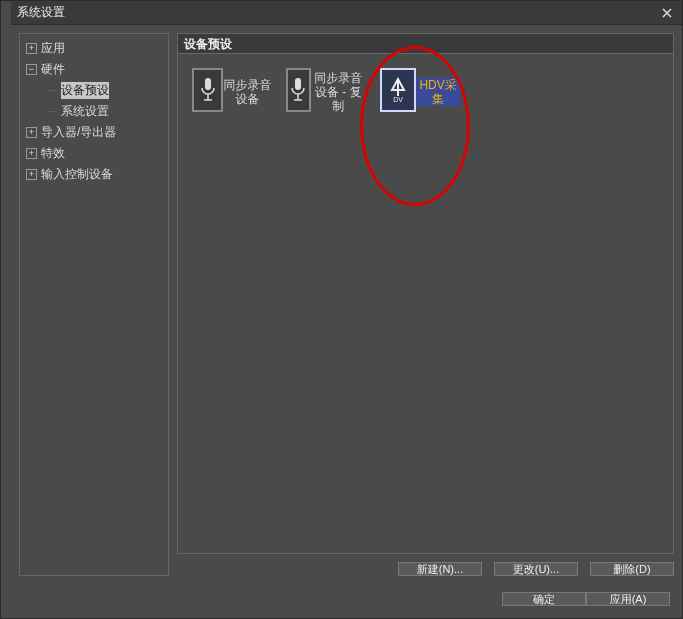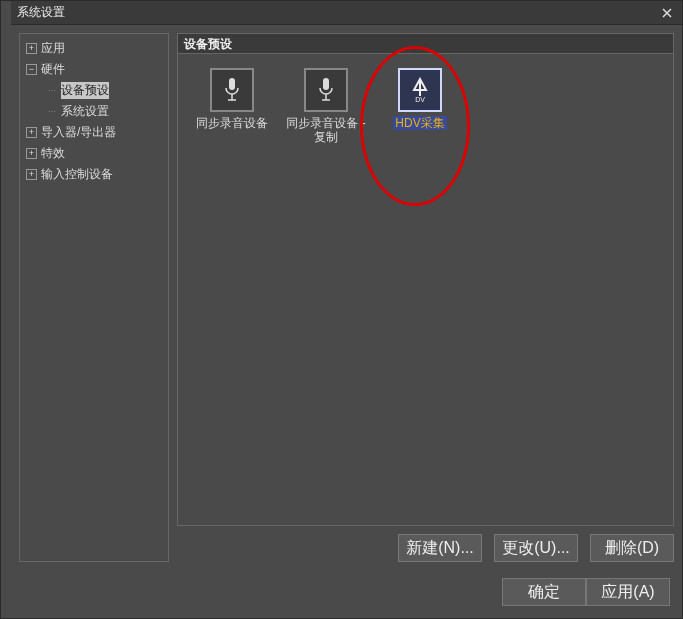--- a/index.html
+++ b/index.html
@@ -12,29 +12,29 @@
 .tree-panel { width: 150px; background: #4a4a4a; border: 1px solid #666; padding: 4px 2px; }
 .tree-item { font-size: 12px; color: #ddd; padding: 2px 4px; display: flex; align-items: center; cursor: pointer; white-space: nowrap; }
 .tree-toggle { width: 11px; height: 11px; border: 1px solid #999; display: inline-flex; align-items: center; justify-content: center; font-size: 9px; line-height: 9px; margin-right: 4px; color: #ddd; }
 .tree-dots { width: 11px; height: 11px; display: inline-flex; align-items: center; justify-content: center; margin-right: 4px; color: #888; font-size: 8px; letter-spacing: -1px; }
 .tree-child { padding-left: 24px; }
 .tree-selected { background: #c8c8c8; color: #222; }
 .right-area { flex: 1; display: flex; flex-direction: column; }
 .section-header { height: 20px; background: #3a3a3a; border: 1px solid #666; border-bottom: none; color: #eee; font-size: 12px; font-weight: bold; padding: 2px 6px; }
 .content-box { flex: 1; border: 1px solid #666; background: #4a4a4a; padding: 14px; position: relative; }
 .preset-row { display: flex; gap: 14px; }
-.preset-item { width: 80px; display: flex; flex-direction: column; align-items: center; text-align: center; }
+.preset-item { width: 80px; display: flex; flex-direction: row; align-items: center; text-align: center; }
 .preset-icon { width: 44px; height: 44px; border: 2px solid #888; background: #3a3a3a; display: flex; align-items: center; justify-content: center; margin-bottom: 4px; }
 .preset-icon.selected { border: 2px solid #cfd8ff; background: #2e3550; }
 .preset-label { font-size: 12px; color: #ddd; line-height: 14px; word-break: break-all; }
 .preset-label.selected { background: #3a4a9a; color: #eab308; padding: 0 2px; }
 .red-ellipse { position: absolute; left: 182px; top: -8px; width: 110px; height: 160px; border: 3px solid #d00; border-radius: 50%; pointer-events: none; }
 .action-row { display: flex; justify-content: flex-end; gap: 12px; padding: 8px 0 0 0; }
 .footer-row { display: flex; justify-content: flex-end; gap: 0; padding: 8px 12px 12px 0; }
-.btn { min-width: 84px; height: 28px; background: #5a5a5a; border: 1px solid #777; color: #eee; font-size: 16px; display: inline-flex; align-items: center; justify-content: center; cursor: pointer; }
+.btn { min-width: 84px; height: 14px; background: #5a5a5a; border: 1px solid #777; color: #eee; font-size: 11px; display: inline-flex; align-items: center; justify-content: center; cursor: pointer; }
 svg { display: block; }
 </style>
 </head>
 <body>
 
 <div class="window">
   <div class="titlebar">
     <span class="titlebar-title">系统设置</span>
     <span class="titlebar-close">
       <svg width="10" height="10" viewBox="0 0 10 10">

